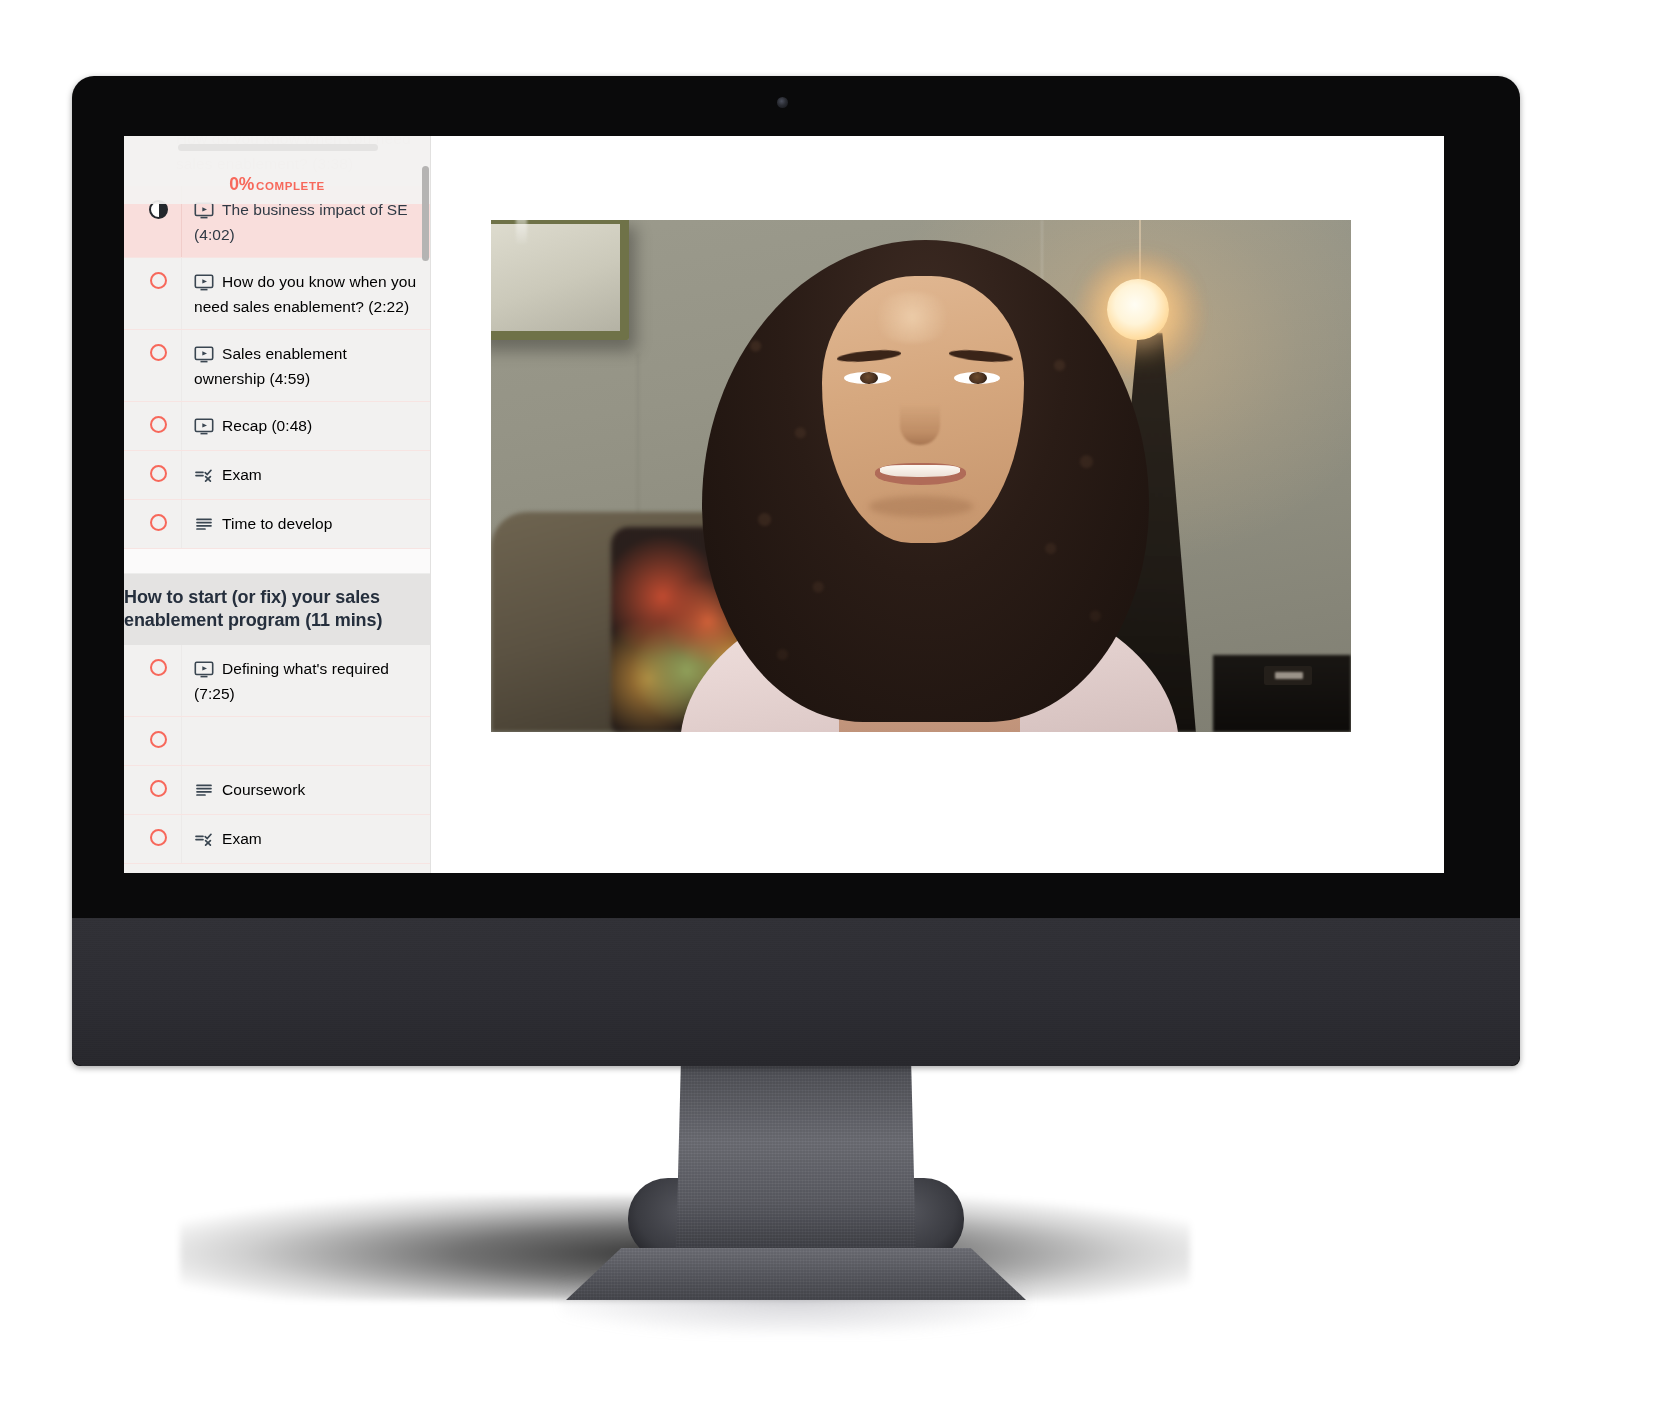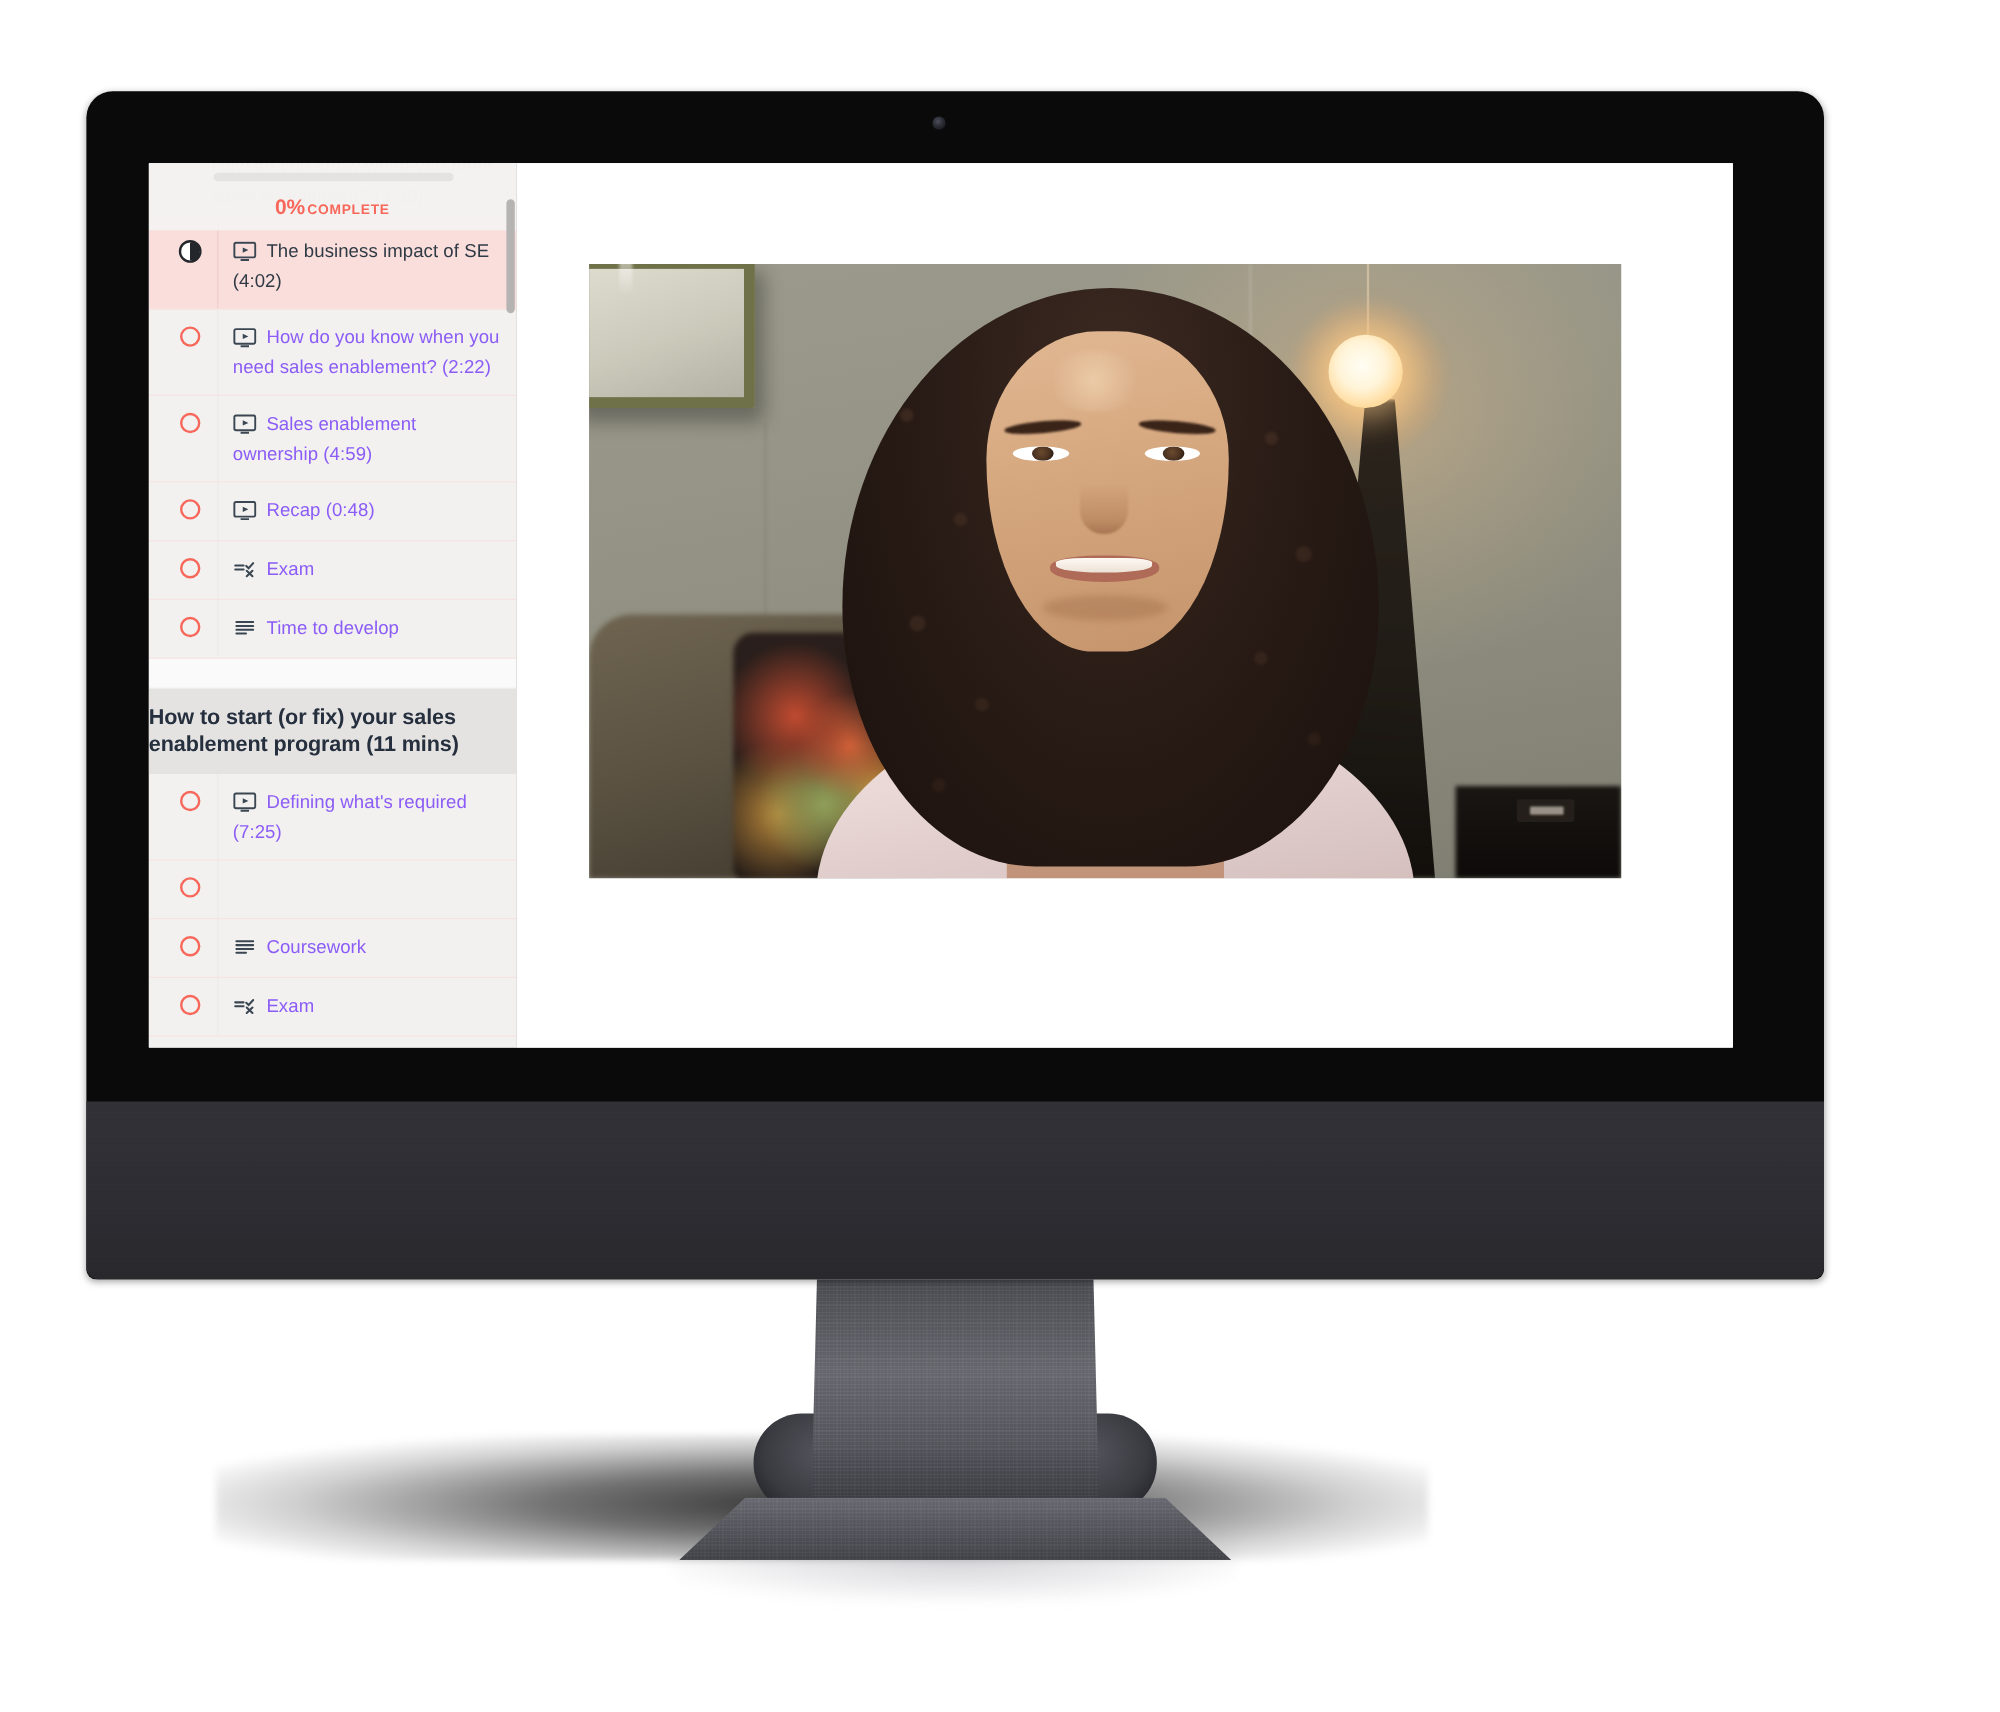--- a/index.html
+++ b/index.html
@@ -201,21 +201,21 @@
     background: #e4e3e2;
     z-index: 5;
   }
   #progress-fill {
     height: 100%;
     width: 0%;
     border-radius: 4px;
     background: #f7685b;
   }
   #progress-label {
-    margin-top: 14px;
+    margin-top: 26px;
     white-space: nowrap;
     font-size: 13px;
     color: #f7685b;
     letter-spacing: .3px;
   }
   #progress-pct {
     font-size: 17.5px;
     font-weight: 700;
     letter-spacing: -.2px;
   }
@@ -278,21 +278,21 @@
   }
 
   .lesson-body {
     flex: 1 1 auto;
     padding: 11px 10px 10px 12px;
     box-sizing: border-box;
   }
   .lesson-text {
     font-size: 15.5px;
     line-height: 25px;
-    color: #8b5cf6;
+    color: #000000;
     letter-spacing: .05px;
     font-weight: 400;
   }
 
   .l-icon {
     display: inline-block;
     vertical-align: -4px;
     margin-right: 8px;
     width: 20px;
     height: 17px;

